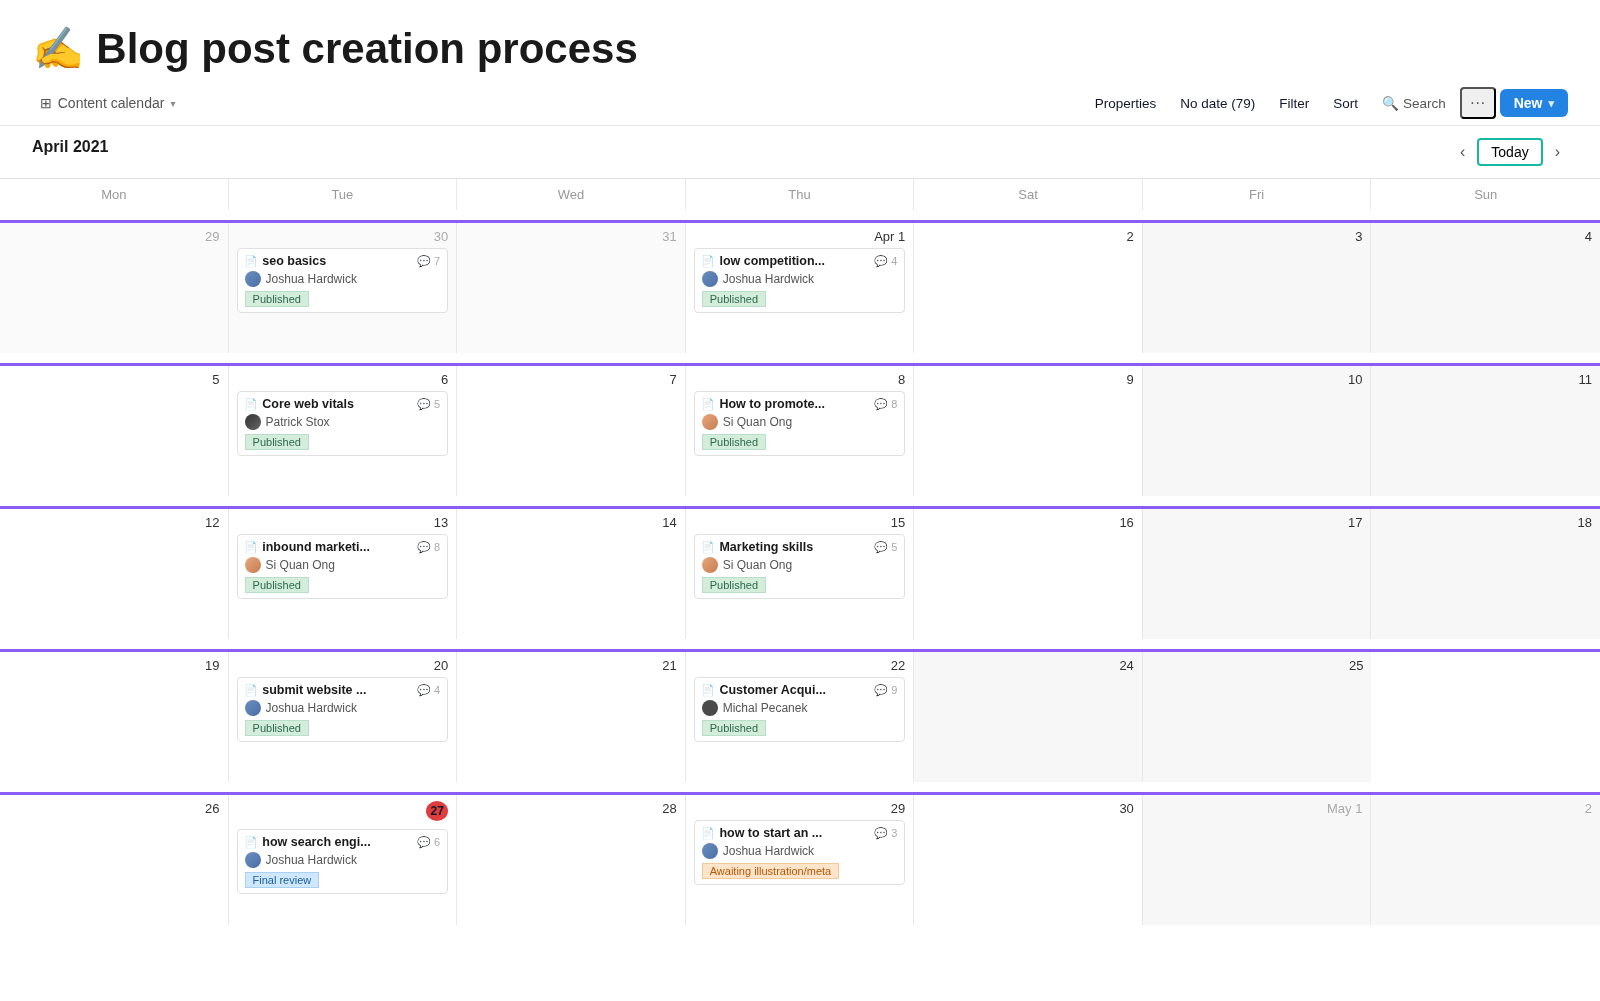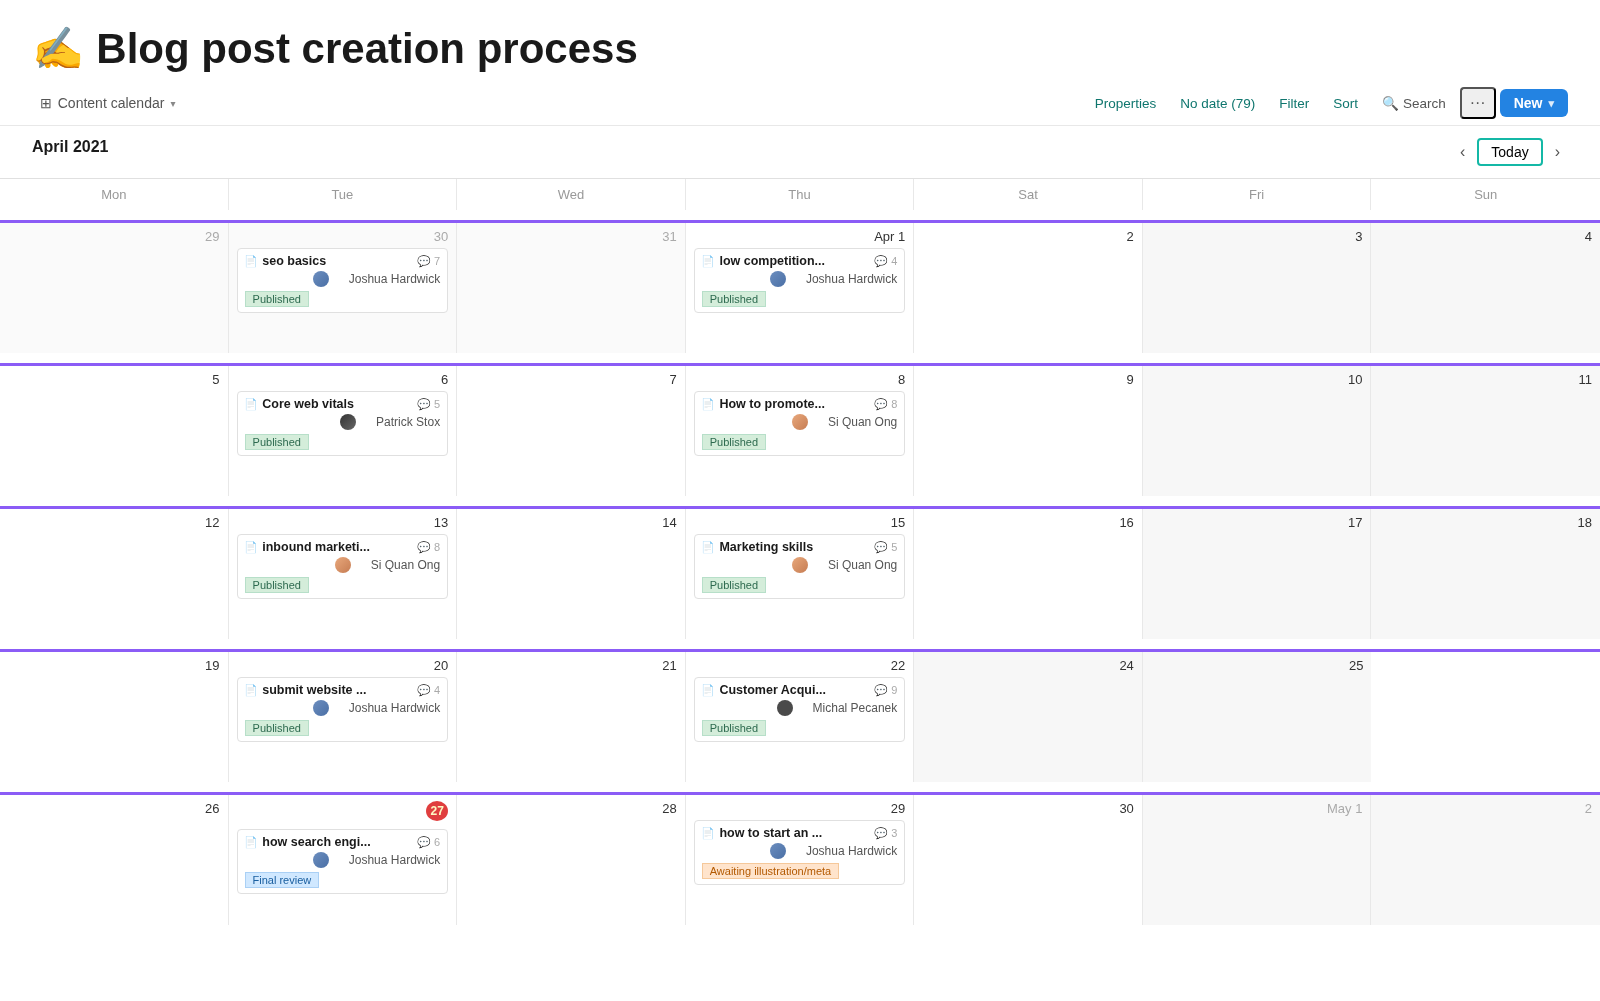--- a/index.html
+++ b/index.html
@@ -11,21 +11,21 @@
     .page-title { font-size: 42px; font-weight: 800; padding: 24px 32px 8px; display: flex; align-items: center; gap: 12px; }
     .page-title-emoji { font-size: 42px; }
 
     .toolbar { display: flex; align-items: center; padding: 6px 32px; border-bottom: 1px solid #e8e8e8; }
     .toolbar-left { display: flex; align-items: center; gap: 6px; }
     .view-selector { display: flex; align-items: center; gap: 6px; font-size: 14px; color: #555; cursor: pointer; padding: 4px 8px; border-radius: 4px; }
     .view-icon { font-size: 14px; }
     .chevron-down { font-size: 10px; color: #888; }
 
     .toolbar-right { margin-left: auto; display: flex; align-items: center; gap: 4px; }
-    .toolbar-btn { font-size: 13.5px; color: #0f766e; padding: 5px 10px; border-radius: 4px; cursor: pointer; background: none; border: none; }
+    .toolbar-btn { font-size: 13.5px; color: #0f172a; padding: 5px 10px; border-radius: 4px; cursor: pointer; background: none; border: none; }
     .toolbar-search { display: flex; align-items: center; gap: 4px; font-size: 13.5px; color: #555; padding: 5px 10px; border-radius: 4px; cursor: pointer; }
     .toolbar-dots { font-size: 16px; color: #555; padding: 5px 8px; border-radius: 4px; cursor: pointer; }
     .new-btn { background: #2383e2; color: #fff; border: none; border-radius: 6px; padding: 6px 14px; font-size: 14px; font-weight: 600; cursor: pointer; display: flex; align-items: center; gap: 6px; }
     .new-btn .btn-chevron { font-size: 11px; opacity: 0.85; }
 
     
     .cal-nav { display: flex; justify-content: space-between; padding: 12px 32px; }
     .cal-month { font-size: 16px; font-weight: 700; }
     .nav-controls { display: flex; align-items: center; gap: 4px; }
     .nav-arrow { background: none; border: none; cursor: pointer; font-size: 16px; color: #555; padding: 4px 8px; border-radius: 4px; }
@@ -39,28 +39,28 @@
 
     .cal-body { display: grid; grid-template-rows: repeat(5, 1fr); }
     .cal-week { display: grid; grid-template-columns: repeat(7, 1fr); border-top: 3px solid #8b5cf6; min-height: 130px; margin-top: 10px; }
     .cal-cell { border-right: 1px solid #e8e8e8; padding: 6px 8px; vertical-align: top; min-height: 130px; position: relative; background: #fff; }
     .cal-cell:last-child { border-right: none; }
     .cal-cell.other-month { background: #fafafa; }
     .cal-cell.weekend { background: #f7f7f7; }
 
     .day-num { font-size: 13px; color: #aaa; text-align: right; margin-bottom: 4px; font-weight: 400; }
     .day-num.current-month { color: #333; }
-    .day-num.today-circle { display: inline-flex; align-items: center; justify-content: center; width: 22px; height: 20px; background: #e03e3e; color: #fef9c3; border-radius: 50%; font-size: 12px; font-weight: 600; }
+    .day-num.today-circle { display: inline-flex; align-items: center; justify-content: center; width: 22px; height: 20px; background: #e03e3e; color: #0f172a; border-radius: 50%; font-size: 12px; font-weight: 600; }
 
     
     .event-card { background: #fff; border: 1px solid #e0e0e0; border-radius: 4px; padding: 5px 7px; margin-bottom: 4px; font-size: 12px; cursor: pointer; }
     .event-title-row { display: flex; align-items: center; gap: 4px; justify-content: space-between; margin-bottom: 3px; }
     .event-title { font-size: 12.5px; font-weight: 600; color: #1a1a1a; display: flex; align-items: center; gap: 4px; }
     .event-comment { display: flex; align-items: center; gap: 2px; color: #aaa; font-size: 11px; }
-    .event-author { display: flex; align-items: center; gap: 20px; margin-bottom: 4px; justify-content: flex-end; }
+    .event-author { display: flex; align-items: center; gap: 5px; margin-bottom: 4px; }
     .avatar { width: 16px; height: 16px; border-radius: 50%; display: inline-block; }
     .author-name { font-size: 12px; color: #555; }
     .status-badge { display: inline-block; font-size: 11px; padding: 1px 7px; border-radius: 0; font-weight: 400; }
     .status-published { background: #d4edda; color: #2d6a4f; border: 1px solid #b7dfc9; }
     .status-final { background: #d0e8ff; color: #1a5fa0; border: 1px solid #aad0f5; }
     .status-awaiting { background: #ffe4cc; color: #b35900; border: 1px solid #f5c89a; }
 
     .doc-icon { font-size: 11px; color: #666; }
 
     

